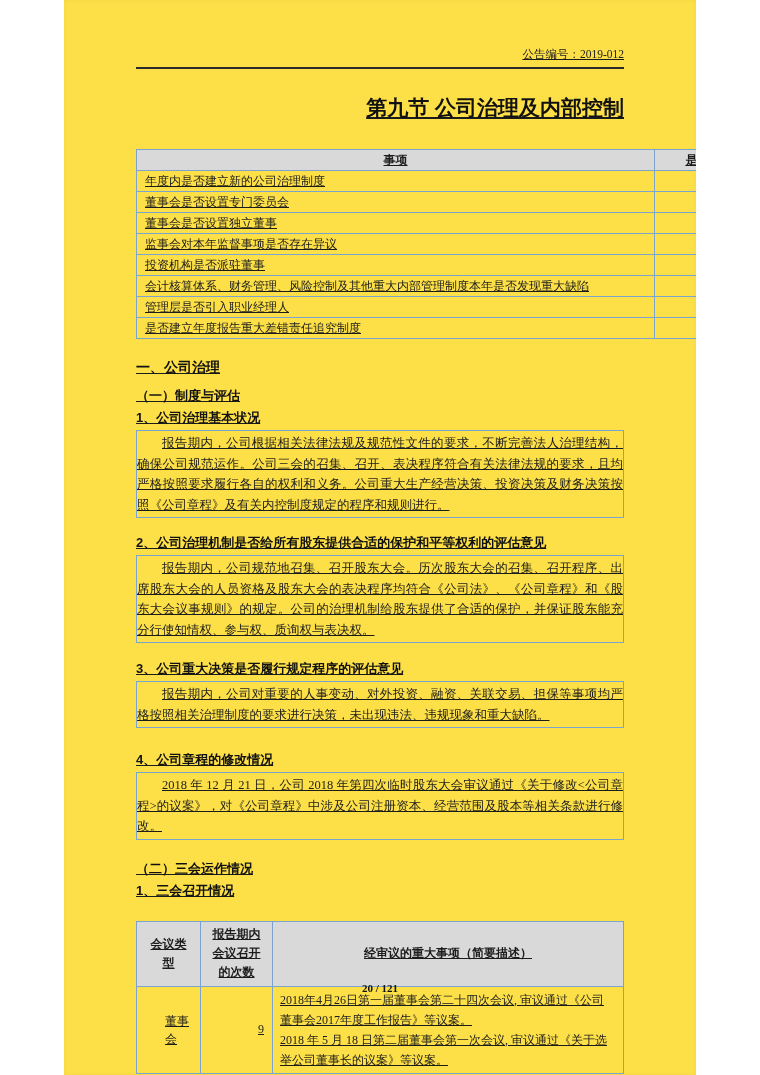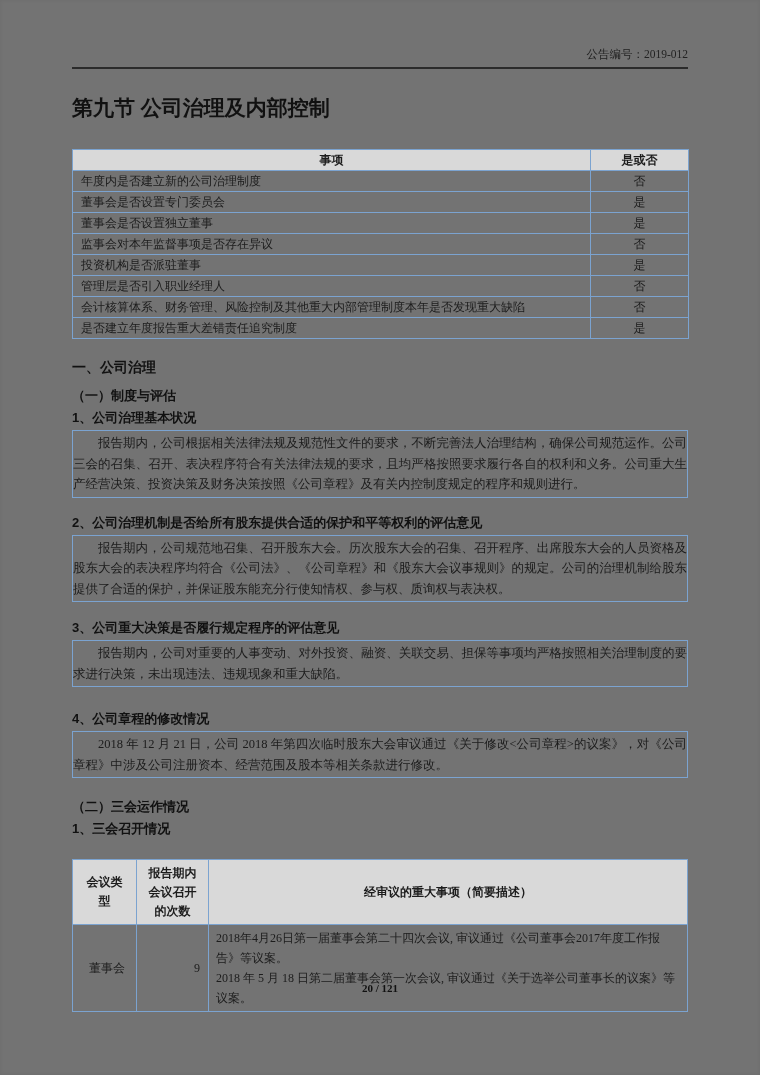--- a/index.html
+++ b/index.html
@@ -1,45 +1,46 @@
 <!DOCTYPE html>
 <html><head>
 <meta charset="utf-8">
 <style>
   html, body { margin: 0; padding: 0; background: #ffffff; }
   .page {
     position: relative;
-    width: 760px;
+    width: 632px;
     height: 1075px;
     margin: 0 auto;
-    background: #737373;
+    background: #fde047;
     font-family: "Liberation Serif", serif;
     color: #1c1c1c;
     overflow: hidden;
     box-shadow: inset 0 0 4px rgba(0,0,0,0.05);
+    text-decoration: underline;
   }
   .content { padding: 0 72px; }
 
   
   .notice {
     padding-top: 47px;
     text-align: right;
     font-size: 11.5px;
     line-height: 15px;
     color: #222;
   }
   .rule {
     margin-top: 5px;
     border-bottom: 2.5px solid #2b2b2b;
   }
 
   
   .doc-title {
     margin: 24px 0 0 0;
-    text-align: left;
+    text-align: right;
     font-family: "Liberation Sans", sans-serif;
     font-weight: bold;
     font-size: 21px;
     line-height: 30px;
     color: #111;
   }
 
   
   table {
     border-collapse: collapse;
@@ -120,21 +121,21 @@
     line-height: 19px;
     height: 58px;
     vertical-align: middle;
   }
   .meet-table col.c-type { width: 64px; }
   .meet-table col.c-times { width: 72px; }
   .meet-table td.m-type {
     text-align: left;
     vertical-align: middle;
     line-height: 18px;
-    padding-left: 16px;
+    padding-left: 28px;
   }
   .meet-table td.m-times {
     text-align: right;
     vertical-align: middle;
     padding-right: 8px;
   }
   .meet-table td.m-matters {
     text-align: left;
     vertical-align: middle;
     line-height: 20px;
@@ -191,25 +192,25 @@
         </tr>
         <tr>
           <td class="item">监事会对本年监督事项是否存在异议</td>
           <td class="answer">否</td>
         </tr>
         <tr>
           <td class="item">投资机构是否派驻董事</td>
           <td class="answer">是</td>
         </tr>
         <tr>
+          <td class="item">会计核算体系、财务管理、风险控制及其他重大内部管理制度本年是否发现重大缺陷</td>
+          <td class="answer">否</td>
+        </tr>
+        <tr>
           <td class="item">管理层是否引入职业经理人</td>
-          <td class="answer">否</td>
-        </tr>
-        <tr>
-          <td class="item">会计核算体系、财务管理、风险控制及其他重大内部管理制度本年是否发现重大缺陷</td>
           <td class="answer">否</td>
         </tr>
         <tr>
           <td class="item">是否建立年度报告重大差错责任追究制度</td>
           <td class="answer">是</td>
         </tr>
       </tbody>
     </table>
 
     <h2 class="h-sec">一、公司治理</h2>

